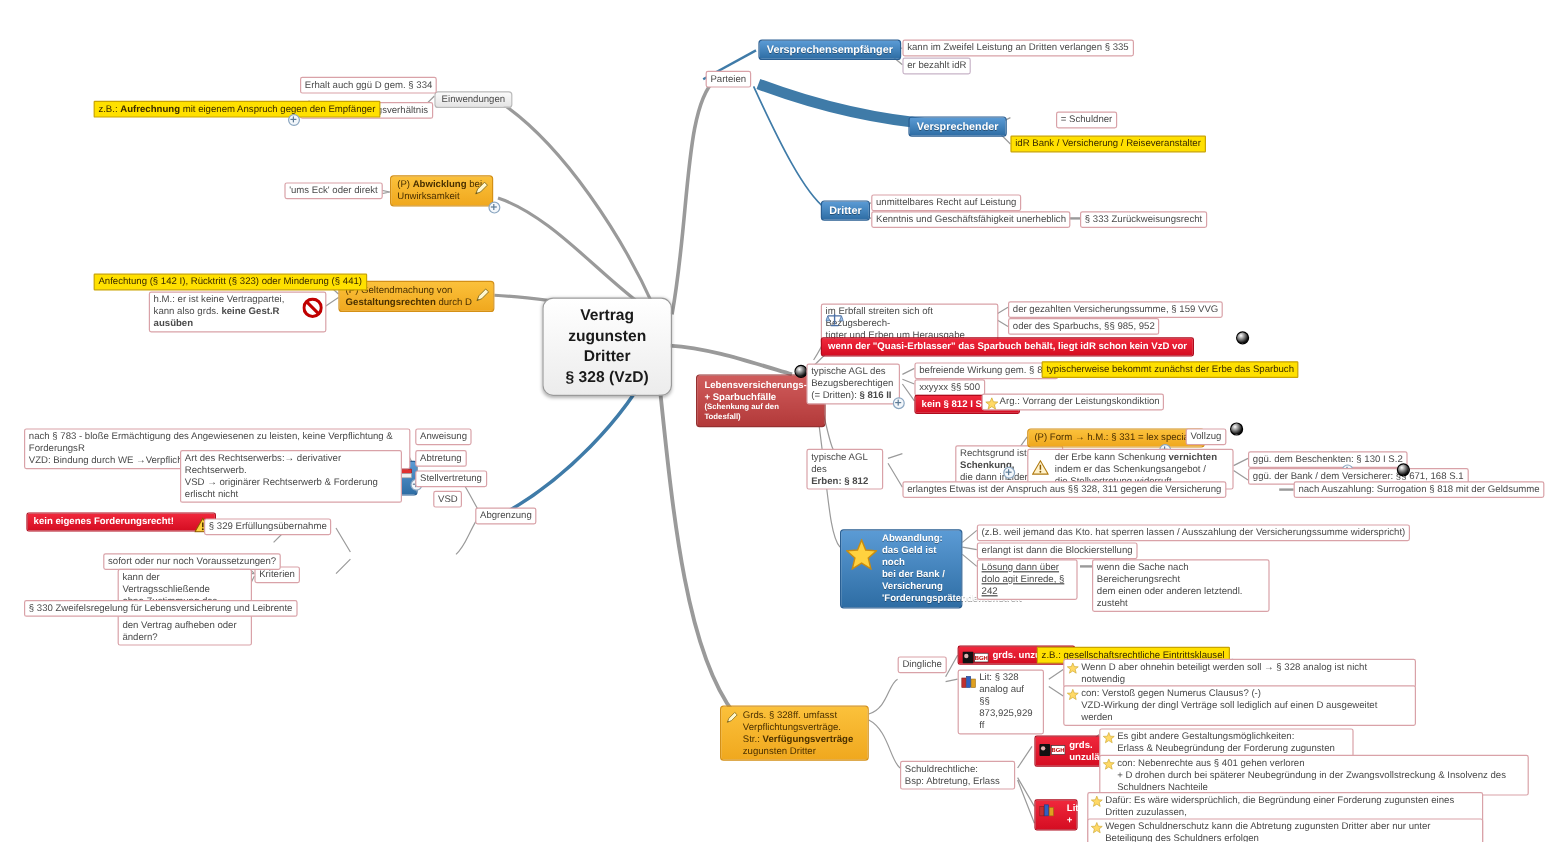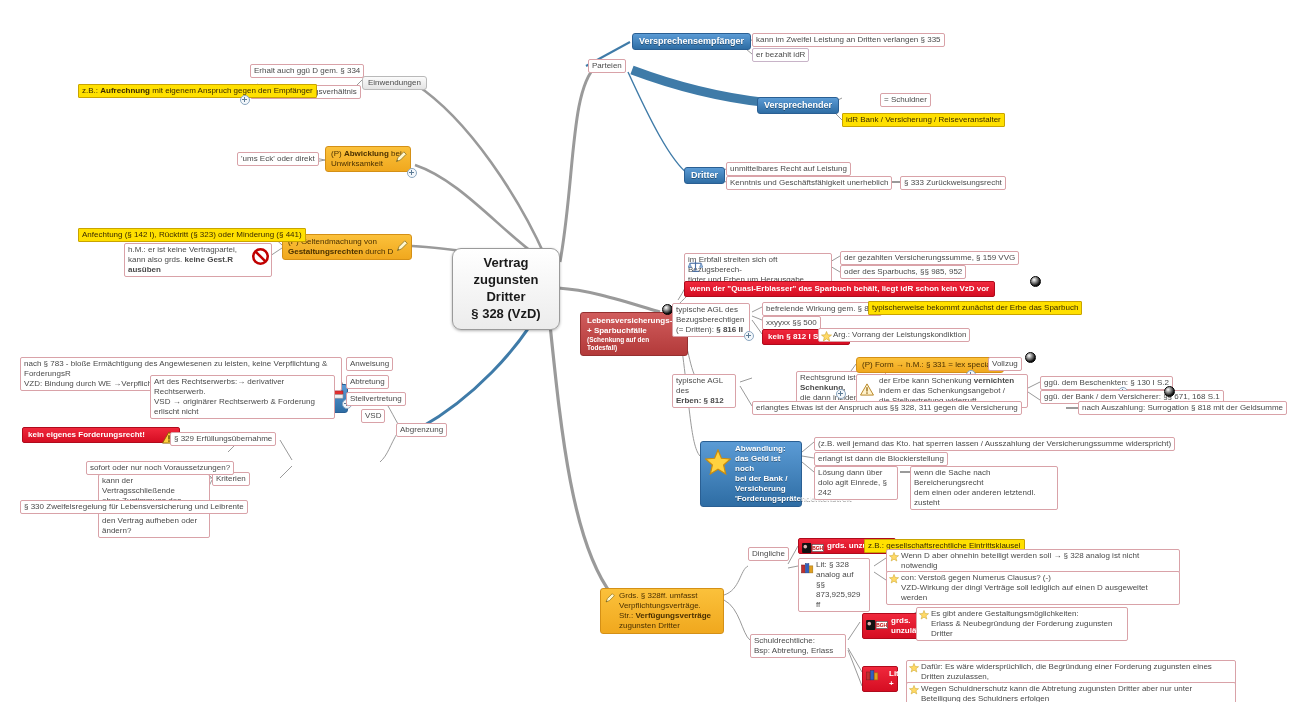--- a/index.html
+++ b/index.html
@@ -288,21 +288,21 @@
     <svg viewBox="0 0 26 26" width="26" height="26">
           <polygon points="13,1 16.4,9.3 25.4,10 18.6,16 20.7,25 13,20.2 5.3,25 7.4,16 0.6,10 9.6,9.3" fill="#ffd23f" stroke="#c98c10" stroke-width="1.2"></polygon>
         </svg>
   </span>
   <div><b>Abwandlung:</b><span> das Geld ist noch</span></div>
   <div>bei der Bank / Versicherung</div>
   <div>'Forderungsprätendentenstreit'</div>
 </div>
 <div class="node n-plain" style="left:814px;top:437px;">(z.B. weil jemand das Kto. hat sperren lassen / Ausszahlung der Versicherungssumme widerspricht)</div>
 <div class="node n-plain" style="left:814px;top:452px;">erlangt ist dann die Blockierstellung</div>
-<div class="node n-plain" style="left:814px;top:466px;width:84px;">
+<div class="node n-plain" style="left:814px;top:466px;width:84px;text-decoration:underline;">
   <div>Lösung dann über</div>
   <div>dolo agit Einrede, § 242</div>
 </div>
 <div class="node n-plain" style="left:910px;top:466px;width:148px;">
   <div>wenn die Sache nach Bereicherungsrecht</div>
   <div>dem einen oder anderen letztendl. zusteht</div>
 </div>
 
 <div class="node n-plain" style="left:396px;top:423px;">Abgrenzung</div>
 
@@ -431,20 +431,29 @@
 
 <div class="node n-plain" style="left:916px;top:607px;width:212px;padding-left:14px;">
   <span class="icon ic-star" style="position:absolute;left:2px;top:2px;">
     <svg viewBox="0 0 12 12" width="10" height="10">
           <polygon points="6,0.5 7.5,4.2 11.5,4.4 8.4,6.9 9.4,10.8 6,8.6 2.6,10.8 3.6,6.9 0.5,4.4 4.5,4.2" fill="#ffd966" stroke="#c9a227" stroke-width=".6"></polygon>
         </svg>
   </span>
   <div>Es gibt andere Gestaltungsmöglichkeiten:</div>
   <div>Erlass &amp; Neubegründung der Forderung zugunsten Dritter</div>
 </div>
+<div class="node n-plain" style="left:916px;top:629px;width:358px;padding-left:14px;">
+  <span class="icon ic-star" style="position:absolute;left:2px;top:2px;">
+    <svg viewBox="0 0 12 12" width="10" height="10">
+          <polygon points="6,0.5 7.5,4.2 11.5,4.4 8.4,6.9 9.4,10.8 6,8.6 2.6,10.8 3.6,6.9 0.5,4.4 4.5,4.2" fill="#ffd966" stroke="#c9a227" stroke-width=".6"></polygon>
+        </svg>
+  </span>
+  <div>con: Nebenrechte aus § 401 gehen verloren</div>
+  <div>+ D drohen durch bei späterer Neubegründung in der Zwangsvollstreckung &amp; Insolvenz des Schuldners Nachteile</div>
+</div>
 
 <div class="node n-red" style="left:862px;top:666px;width:36px;padding-left:26px;">
   <span class="icon ic-book" style="position:absolute;left:3px;top:3px;">
     <svg viewBox="0 0 16 12" width="14" height="11">
           <rect x="0.5" y="2" width="4" height="9" fill="#c03030" stroke="#802020" stroke-width=".6"></rect>
           <rect x="5" y="0.5" width="4" height="10.5" fill="#3060c0" stroke="#203f80" stroke-width=".6"></rect>
           <rect x="9.5" y="3" width="4" height="8" fill="#e0a020" stroke="#a07010" stroke-width=".6"></rect>
         </svg>
   </span>
   <span>Lit: +</span>

